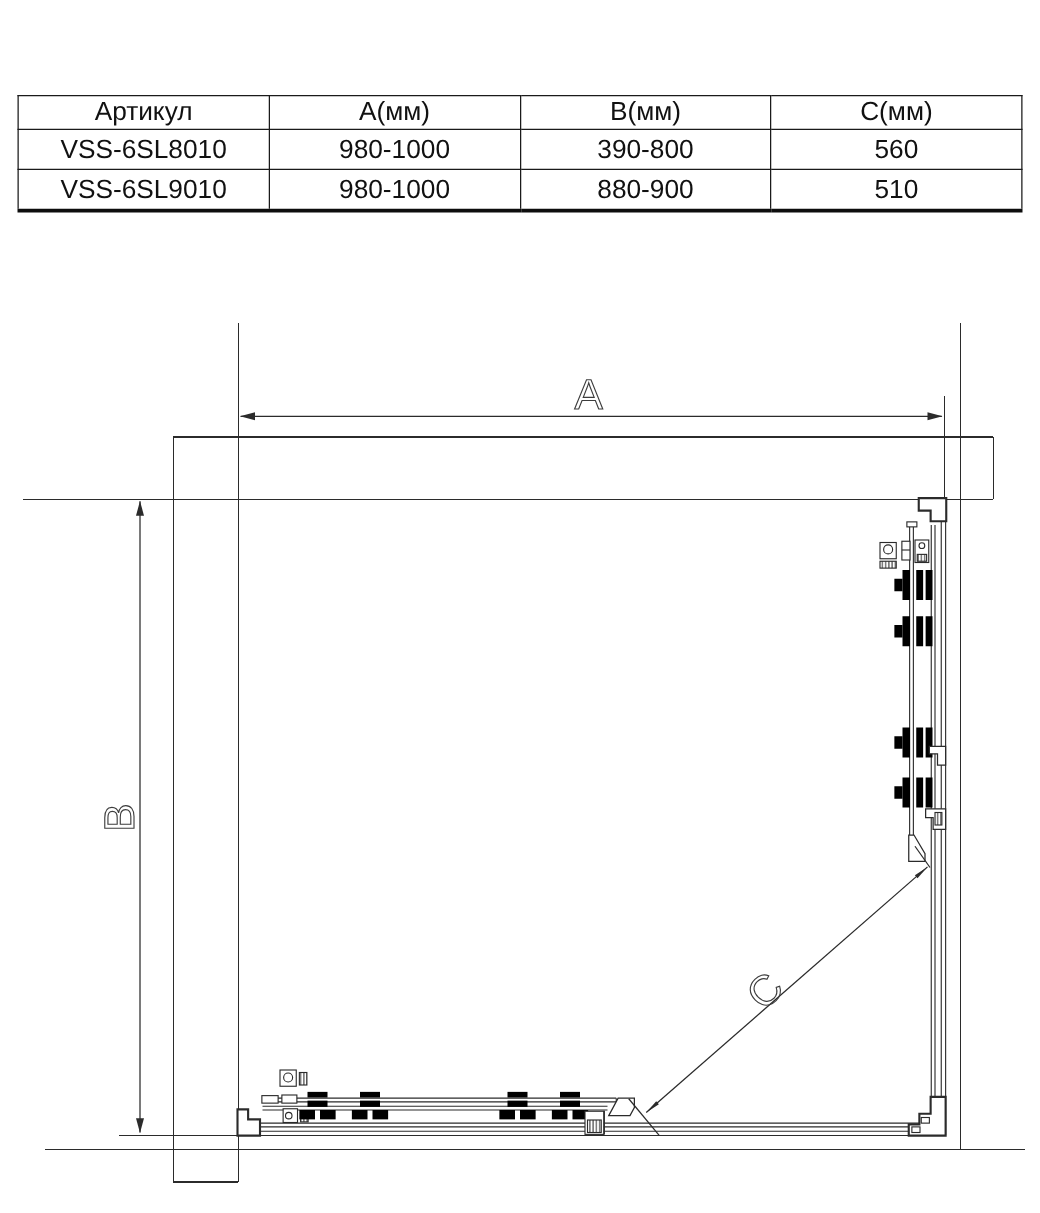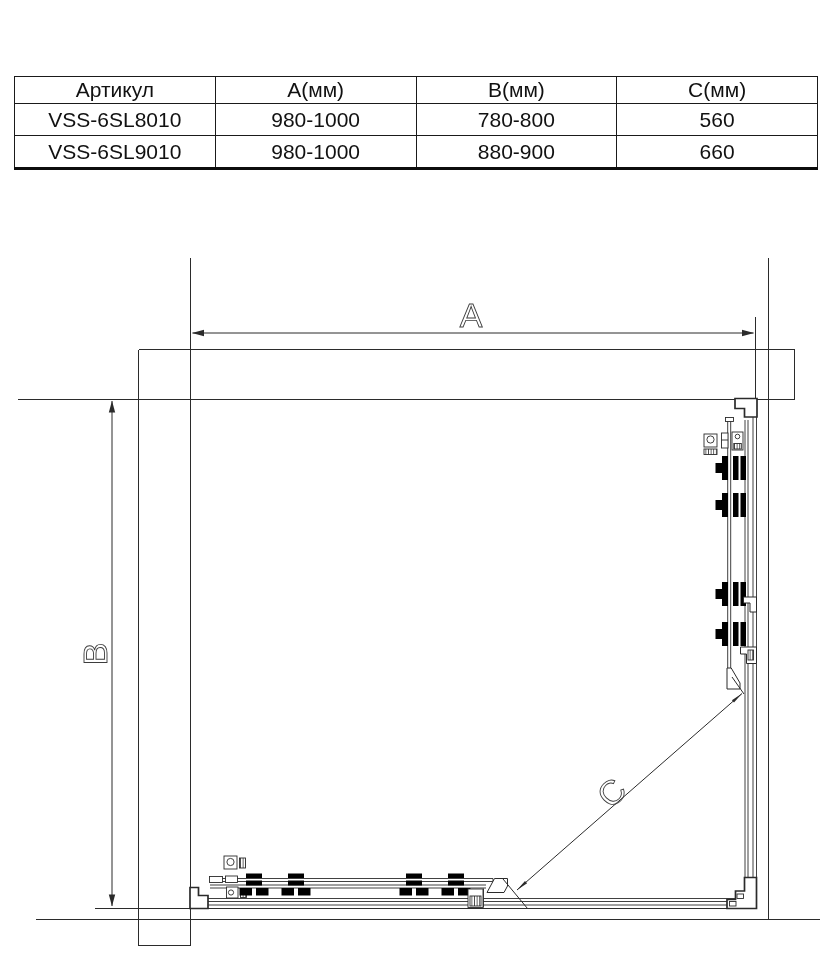--- a/index.html
+++ b/index.html
@@ -166,25 +166,25 @@
           <th>Артикул</th>
           <th>А(мм)</th>
           <th>В(мм)</th>
           <th>С(мм)</th>
         </tr>
     </thead>
     <tbody>
         <tr>
           <td>VSS-6SL8010</td>
           <td>980-1000</td>
-          <td>780-800</td>
+          <td>390-800</td>
           <td>560</td>
         </tr>
         <tr>
           <td>VSS-6SL9010</td>
           <td>980-1000</td>
           <td>880-900</td>
-          <td>660</td>
+          <td>510</td>
         </tr>
       </tbody>
   </table>
 
 </div>
 
 </body></html>

